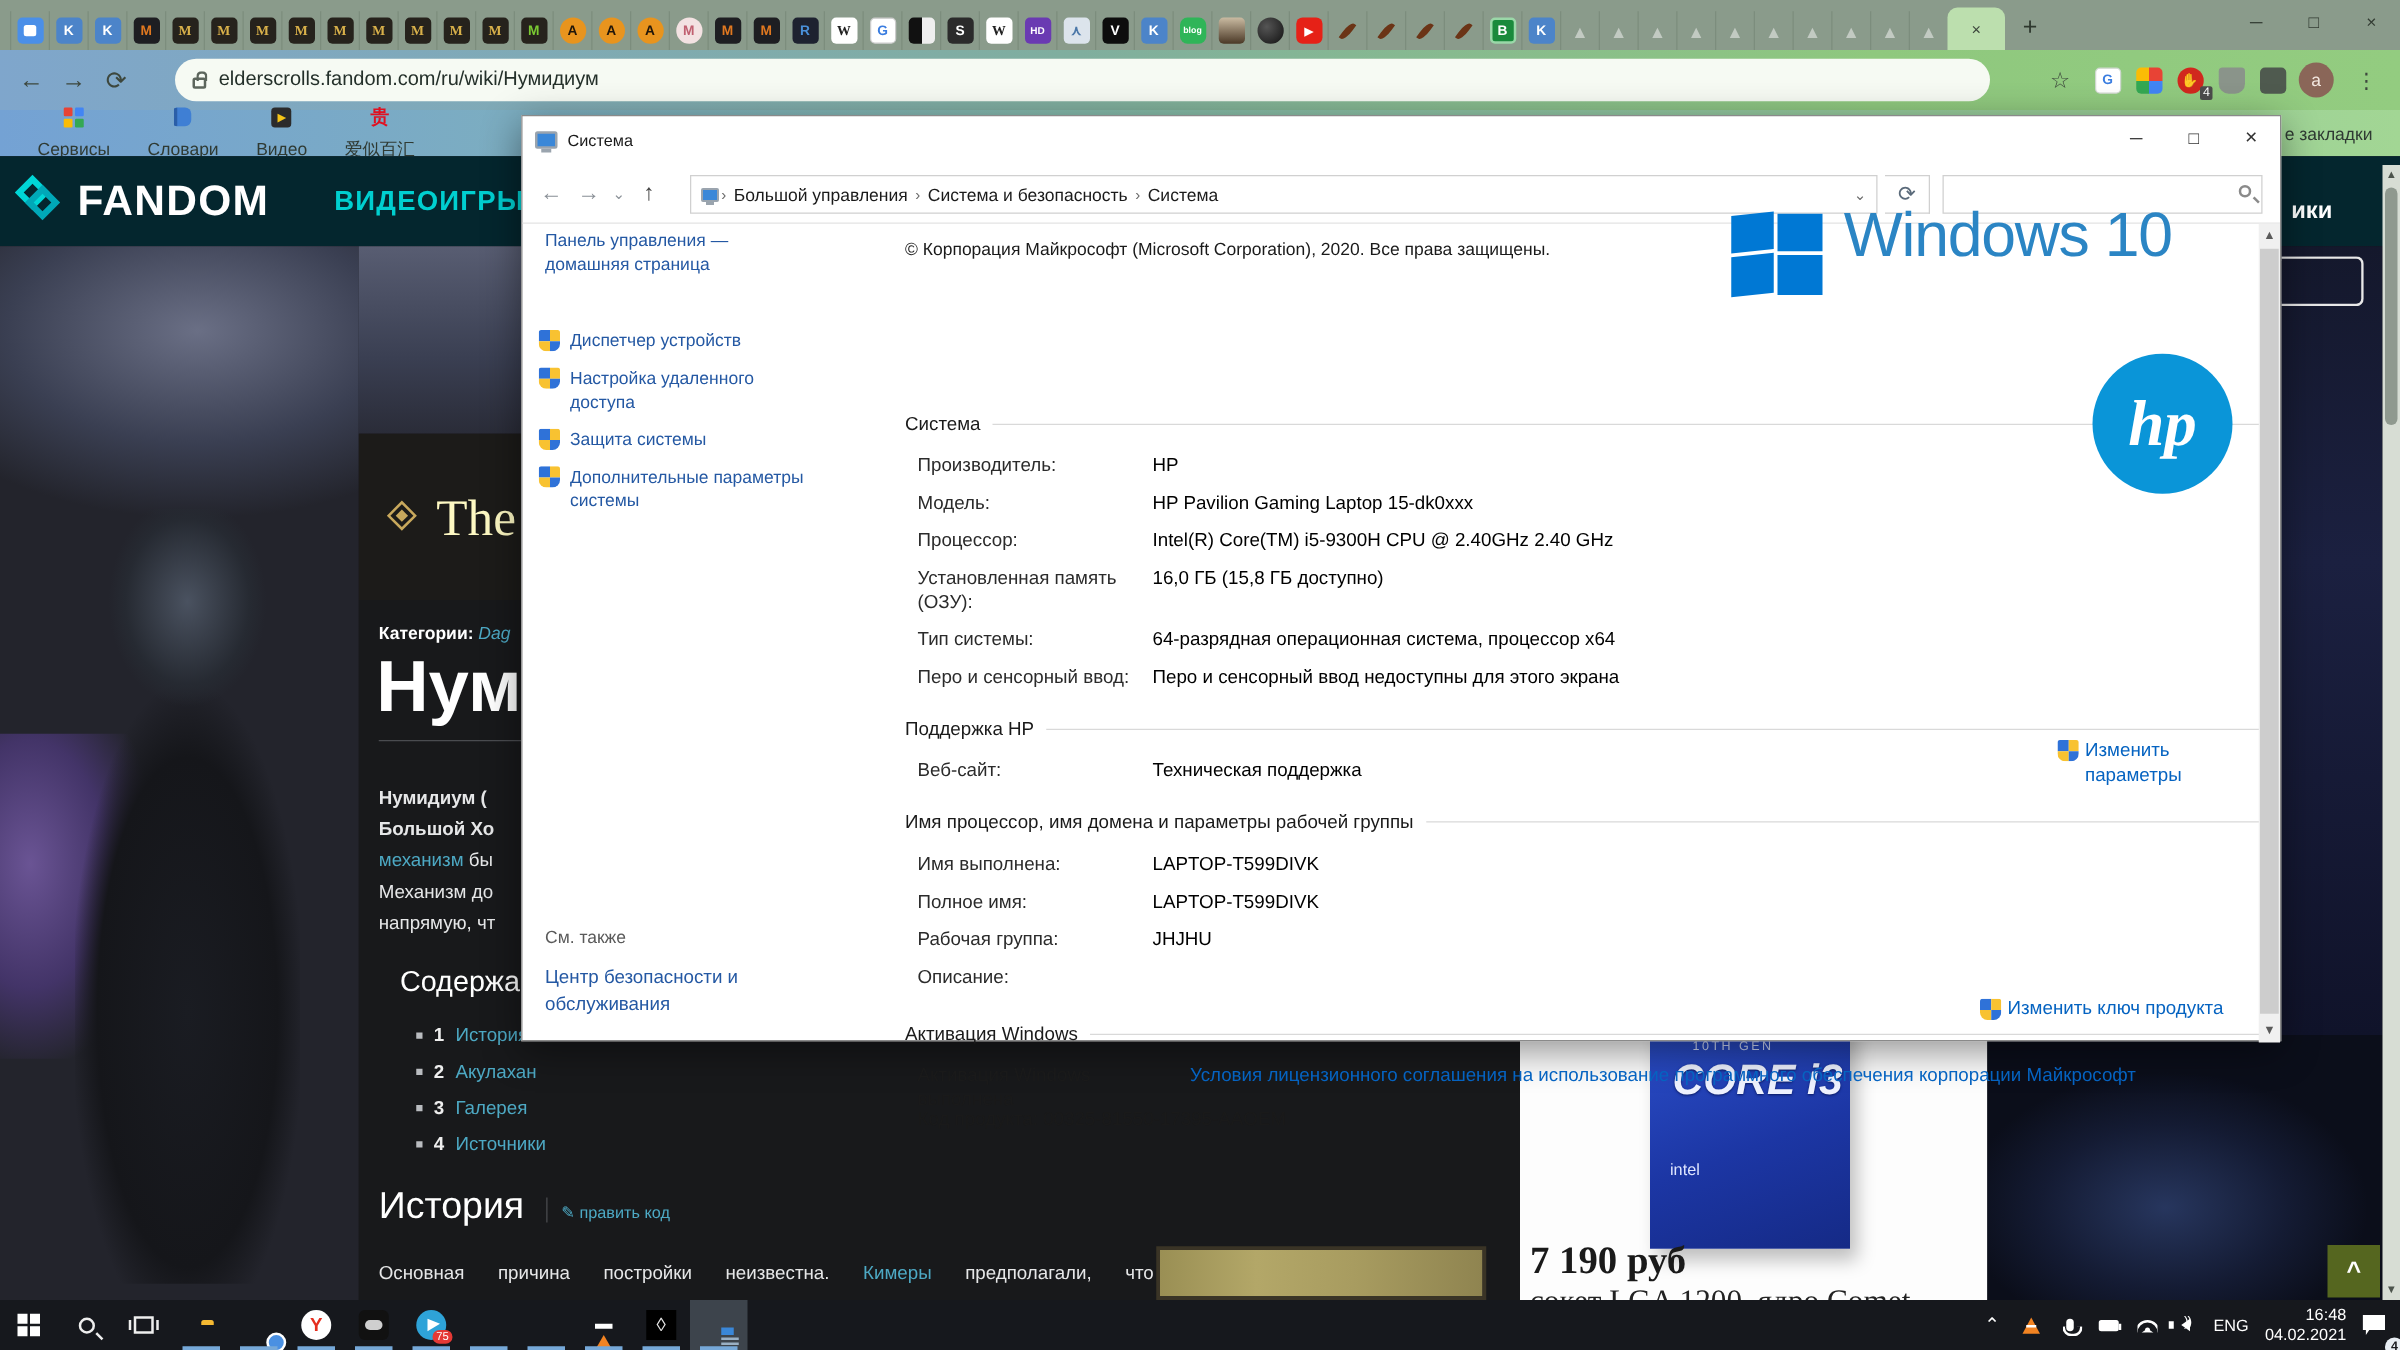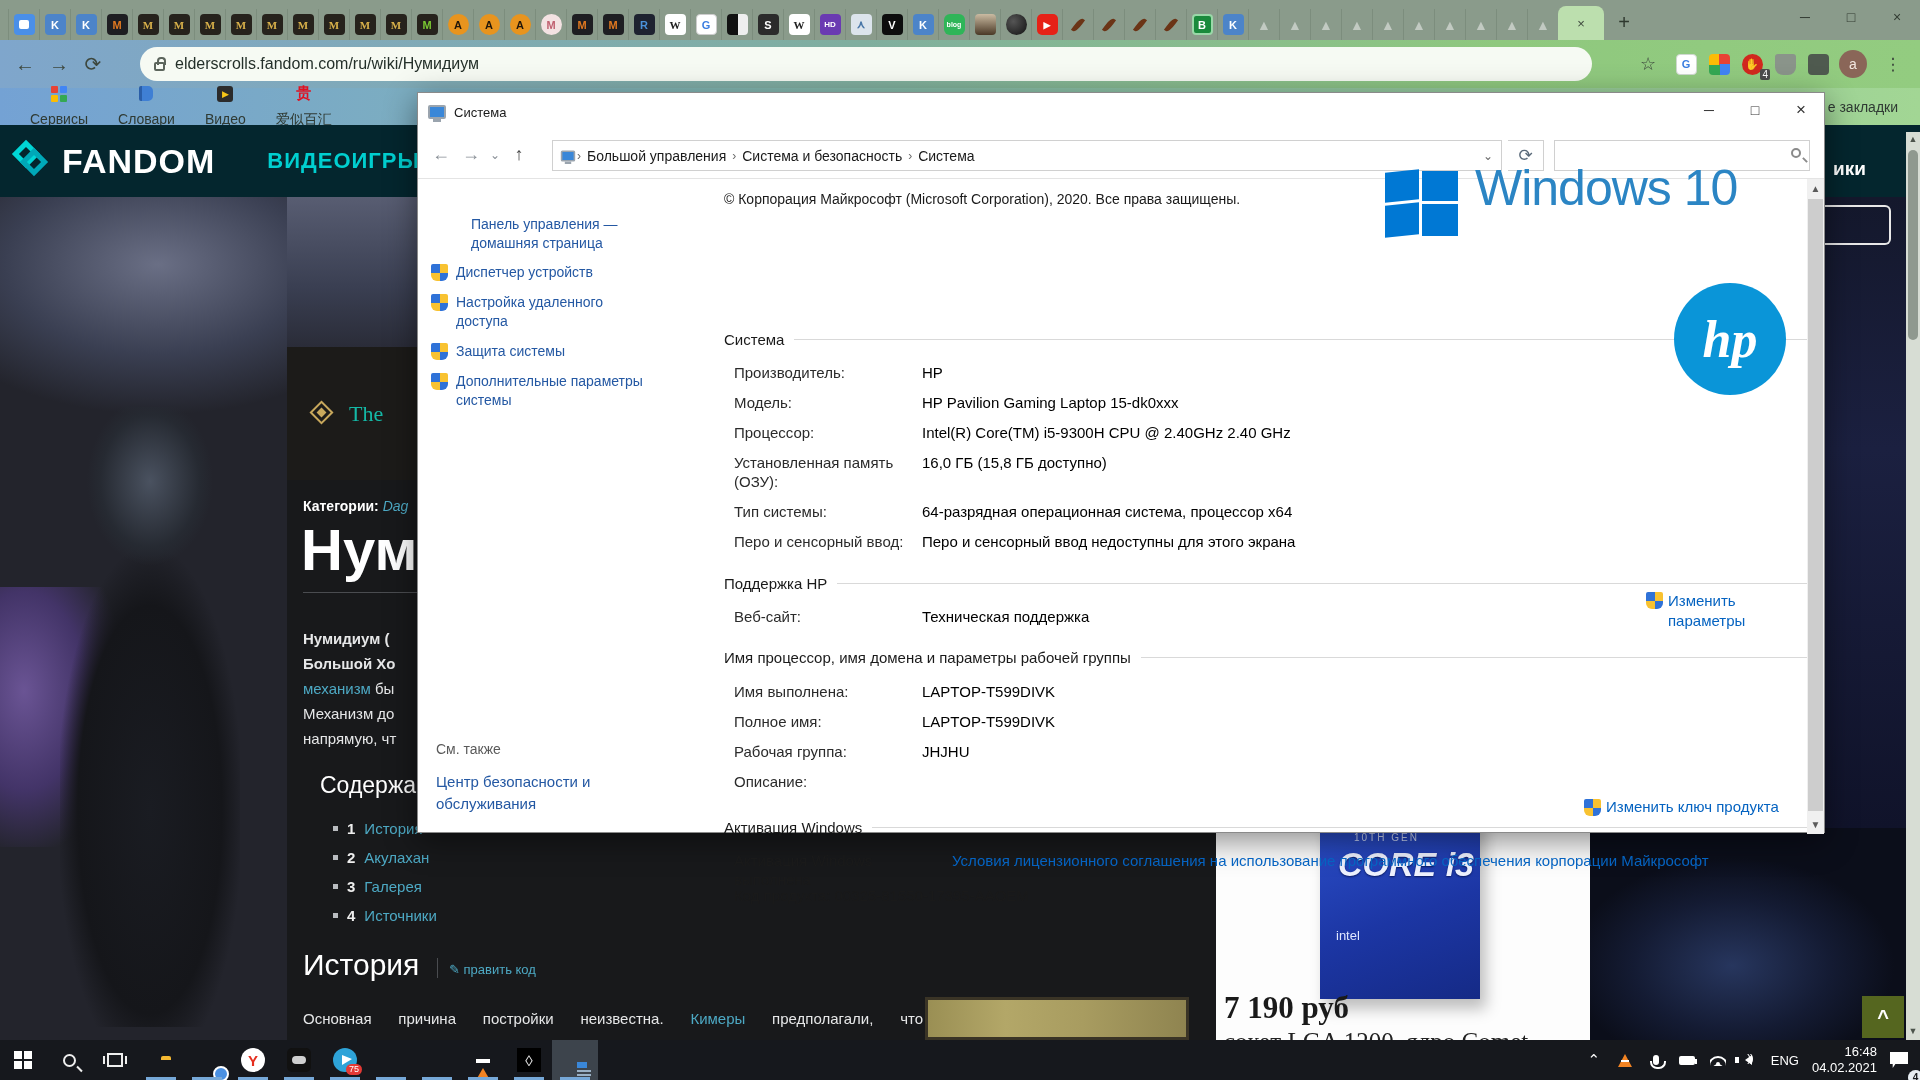--- a/index.html
+++ b/index.html
@@ -57,21 +57,21 @@
     background:radial-gradient(ellipse at 40% 40%,#6a5494 0%,#433468 45%,transparent 75%);}
   .wp-figure{position:absolute;left:60px;top:210px;width:180px;height:620px;
     background:radial-gradient(ellipse 90px 120px at 50% 12%,#4a5260 0%,#262a32 55%,transparent 70%),
     radial-gradient(ellipse 120px 340px at 50% 65%,#1a1c22 0%,#15161a 60%,transparent 78%);}
   .hero-top{position:absolute;left:287px;top:197px;width:130px;height:150px;
     background:linear-gradient(180deg,#585d72 0%,#3a3f52 60%,#2a2c38 100%);}
   .eso-box{position:absolute;left:287px;top:347px;width:130px;height:133px;background:#1c1b19;display:flex;align-items:center;gap:14px;padding-left:22px;}
   .eso-diamond{width:26px;height:40px;position:relative;}
   .eso-diamond i{position:absolute;left:4px;top:10px;width:17px;height:17px;border:2px solid #c8a85c;transform:rotate(45deg);}
   .eso-diamond i.d2{left:9px;top:15px;width:7px;height:7px;background:#c8a85c;border:none;}
-  .eso-the{color:#14b8a6;font-family:"Liberation Serif",serif;font-size:22px;}
+  .eso-the{color:#fef9c3;font-family:"Liberation Serif",serif;font-size:41px;}
   .article{position:absolute;left:287px;top:480px;width:929px;height:560px;background:#18191b;color:#e6e7e8;}
   .cats{position:absolute;left:16px;top:18px;font-size:14px;}
   .cats .lbl{font-weight:bold;color:#fff;}
   .flink{color:#4da9c4;text-decoration:none;}
   .article-title{position:absolute;left:14px;top:36px;font-size:58px;font-weight:bold;color:#fff;}
   .title-rule{position:absolute;left:16px;top:112px;width:114px;height:1px;background:#4a4c50;}
   .intro{position:absolute;left:16px;top:146px;font-size:15px;line-height:25px;}
   .toc-title{position:absolute;left:33px;top:292px;font-size:23px;color:#fff;}
   .toc{position:absolute;left:46px;top:340px;font-size:15px;}
   .toc-item{display:flex;align-items:center;gap:9px;margin-bottom:12px;}
@@ -112,21 +112,21 @@
   .sw-nav{position:absolute;left:0;top:38px;width:100%;height:48px;display:flex;align-items:center;border-bottom:1px solid #e4e4e4;}
   .sw-arrow{color:#8a9097;font-size:18px;width:30px;text-align:center;}
   .addrfield{position:absolute;left:134px;top:9px;width:950px;height:31px;border:1px solid #d0d0d0;display:flex;align-items:center;background:#fff;}
   .crumb{font-size:14px;color:#1a1a1a;margin:0 6px;}
   .crumb-sep{color:#6a6a6a;font-size:12px;}
   .refreshbox{position:absolute;left:1090px;top:9px;width:36px;height:31px;border:1px solid #d0d0d0;border-left:none;display:flex;align-items:center;justify-content:center;color:#5a6a7a;font-size:17px;background:#fff;}
   .searchfield{position:absolute;left:1136px;top:9px;width:256px;height:31px;border:1px solid #d0d0d0;background:#fff;}
   .mag{position:absolute;right:8px;top:7px;width:10px;height:10px;border:2px solid #8a8a8a;border-radius:50%;}
   .mag:after{content:"";position:absolute;left:9px;top:9px;width:6px;height:2px;background:#8a8a8a;transform:rotate(45deg);}
   .sidebar{position:absolute;left:0;top:86px;width:245px;height:655px;font-size:14px;}
-  .sb-home{position:absolute;left:18px;top:36px;width:190px;color:#2458a3;line-height:19px;margin-left:35px;}
+  .sb-home{position:absolute;left:18px;top:4px;width:190px;color:#2458a3;line-height:19px;}
   .sb-tasks{position:absolute;left:13px;top:84px;width:215px;}
   .sb-task{display:flex;gap:8px;margin-bottom:11px;color:#2458a3;line-height:19px;}
   .shield{flex:0 0 17px;width:17px;height:17px;position:relative;border-radius:2px 2px 6px 6px;overflow:hidden;margin-top:1px;}
   .shield i{position:absolute;width:50%;height:50%;}
   .shield .q1{left:0;top:0;background:#2f72d8;}
   .shield .q2{right:0;top:0;background:#f8c231;}
   .shield .q3{left:0;bottom:0;background:#f8c231;}
   .shield .q4{right:0;bottom:0;background:#2f72d8;}
   .sb-seealso{position:absolute;left:18px;top:562px;color:#5a5a5a;}
   .sb-seealso-link{position:absolute;left:18px;top:592px;width:190px;color:#2458a3;line-height:22px;font-size:15px;}

